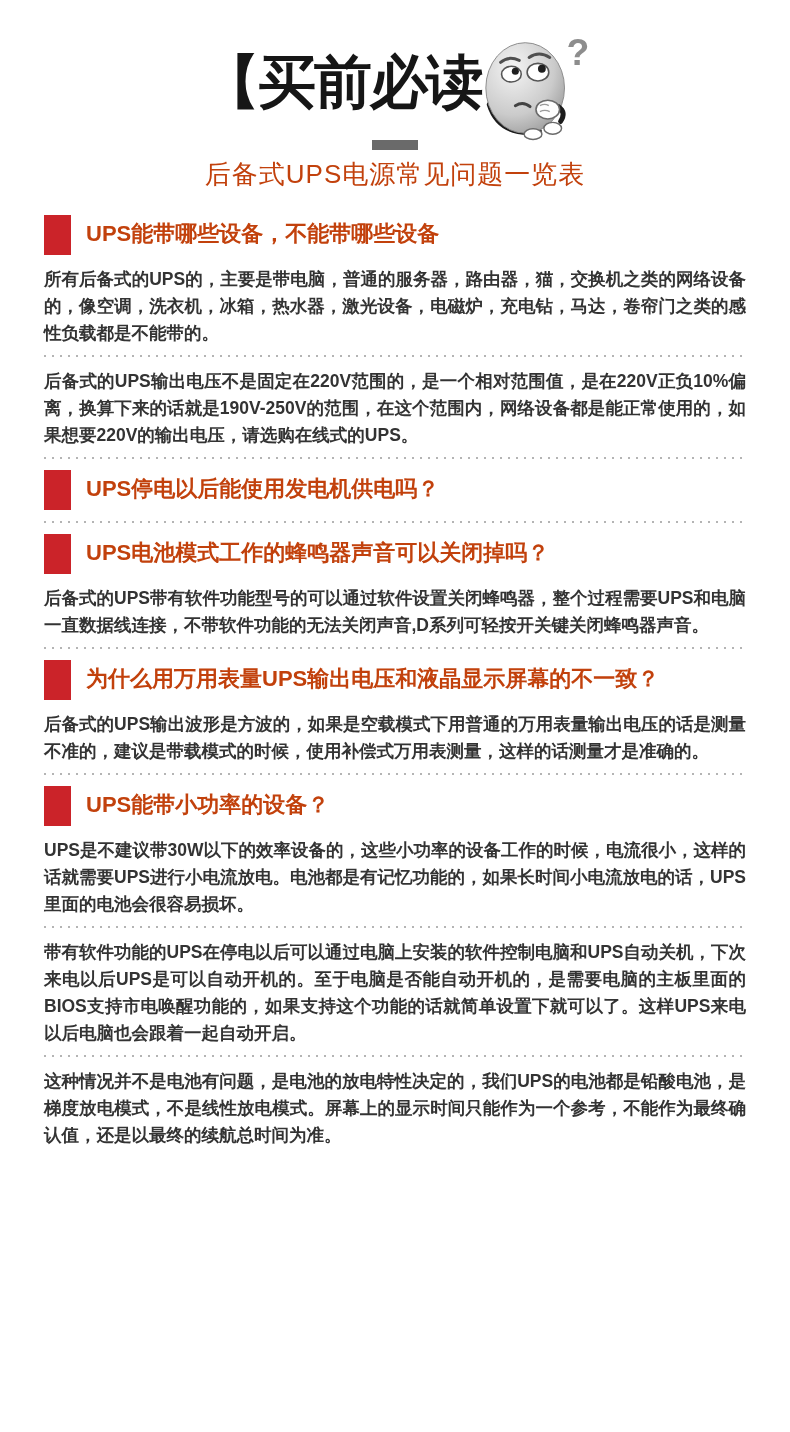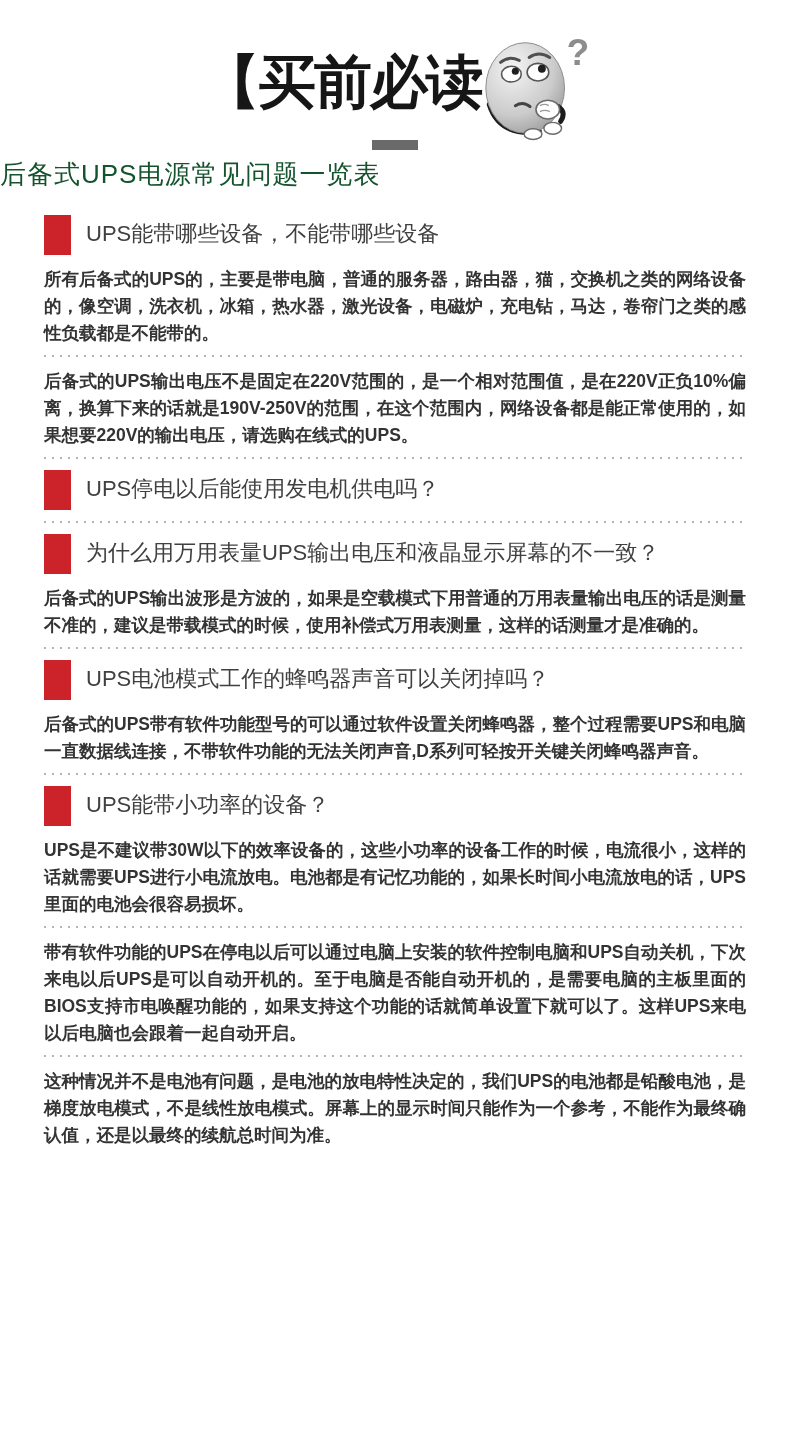--- a/index.html
+++ b/index.html
@@ -6,52 +6,52 @@
   html, body { background: #ffffff; }
   body {
     width: 790px; height: 1432px;
     margin: 0 auto;
     overflow: hidden;
     font-family: "Liberation Sans", "DejaVu Sans", sans-serif;
     -webkit-font-smoothing: antialiased;
   }
 
   
-  .header { padding-top: 30px; text-align: left; }
+  .header { padding-top: 30px; text-align: center; }
   .title-row {
     display: flex; align-items: center; justify-content: center;
     height: 104px;
   }
   .title-part {
     font-size: 58px; font-weight: 900; color: #161616;
     letter-spacing: -2px; white-space: nowrap; line-height: 1;
   }
   .thinker { width: 118px; height: 112px; margin: 6px -6px 0 -6px; flex: none; }
   .title-bar {
     width: 46px; height: 10px; background: #6a6a6a;
     margin: 6px auto 7px auto;
   }
   .subtitle {
-    font-size: 26px; color: #14532d; letter-spacing: 1px;
+    font-size: 26px; color: #c2410c; letter-spacing: 1px;
     font-weight: 500;
   }
 
   
   .main { margin: 0 44px; padding-top: 23px; }
   .qrow {
     display: flex; align-items: stretch; gap: 15px;
     margin-bottom: 11px;
   }
   .marker {
     flex: none; width: 27px; min-height: 40px;
     background: #cb2329;
   }
   .question {
-    font-size: 22px; line-height: 36px; font-weight: normal;
-    color: #404040; padding-top: 1px;
+    font-size: 22px; line-height: 36px; font-weight: bold;
+    color: #c2410c; padding-top: 1px;
   }
   .answer {
     font-size: 17.5px; line-height: 27px; color: #333333;
     text-align: justify; margin-bottom: 8px; font-weight: bold;
   }
   .sep {
     height: 2px; margin-bottom: 11px;
     background-image: repeating-linear-gradient(90deg, #b4b4b4 0 2px, transparent 2px 8px);
   }
 </style>
@@ -112,32 +112,32 @@
       <div class="qrow">
         <div class="marker"></div>
         <div class="question">UPS停电以后能使用发电机供电吗？</div>
       </div>
       <div class="sep"></div>
     </section>
 
     <section class="faq">
       <div class="qrow">
         <div class="marker"></div>
-        <div class="question">为什么用万用表量UPS输出电压和液晶显示屏幕的不一致？</div>
+        <div class="question">UPS电池模式工作的蜂鸣器声音可以关闭掉吗？</div>
       </div>
-      <div class="answer">后备式的UPS输出波形是方波的，如果是空载模式下用普通的万用表量输出电压的话是测量不准的，建议是带载模式的时候，使用补偿式万用表测量，这样的话测量才是准确的。</div>
+      <div class="answer">后备式的UPS带有软件功能型号的可以通过软件设置关闭蜂鸣器，整个过程需要UPS和电脑一直数据线连接，不带软件功能的无法关闭声音,D系列可轻按开关键关闭蜂鸣器声音。</div>
       <div class="sep"></div>
     </section>
 
     <section class="faq">
       <div class="qrow">
         <div class="marker"></div>
-        <div class="question">UPS电池模式工作的蜂鸣器声音可以关闭掉吗？</div>
+        <div class="question">为什么用万用表量UPS输出电压和液晶显示屏幕的不一致？</div>
       </div>
-      <div class="answer">后备式的UPS带有软件功能型号的可以通过软件设置关闭蜂鸣器，整个过程需要UPS和电脑一直数据线连接，不带软件功能的无法关闭声音,D系列可轻按开关键关闭蜂鸣器声音。</div>
+      <div class="answer">后备式的UPS输出波形是方波的，如果是空载模式下用普通的万用表量输出电压的话是测量不准的，建议是带载模式的时候，使用补偿式万用表测量，这样的话测量才是准确的。</div>
       <div class="sep"></div>
     </section>
 
     <section class="faq">
       <div class="qrow">
         <div class="marker"></div>
         <div class="question">UPS能带小功率的设备？</div>
       </div>
       <div class="answer">UPS是不建议带30W以下的效率设备的，这些小功率的设备工作的时候，电流很小，这样的话就需要UPS进行小电流放电。电池都是有记忆功能的，如果长时间小电流放电的话，UPS里面的电池会很容易损坏。</div>
       <div class="sep"></div>

